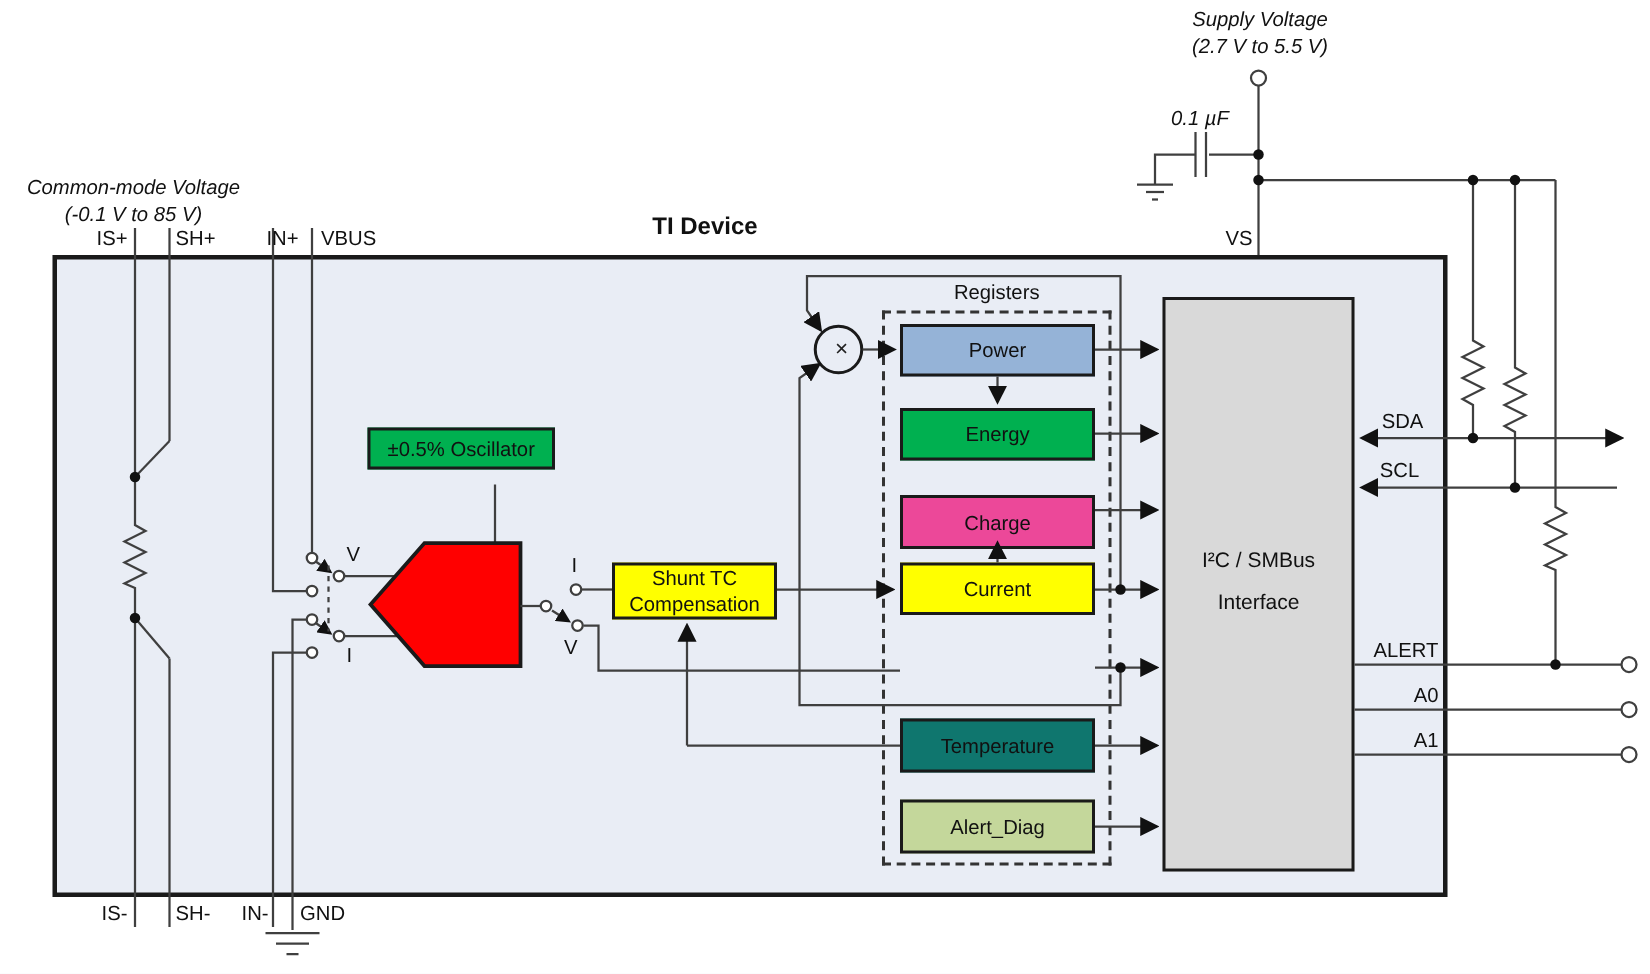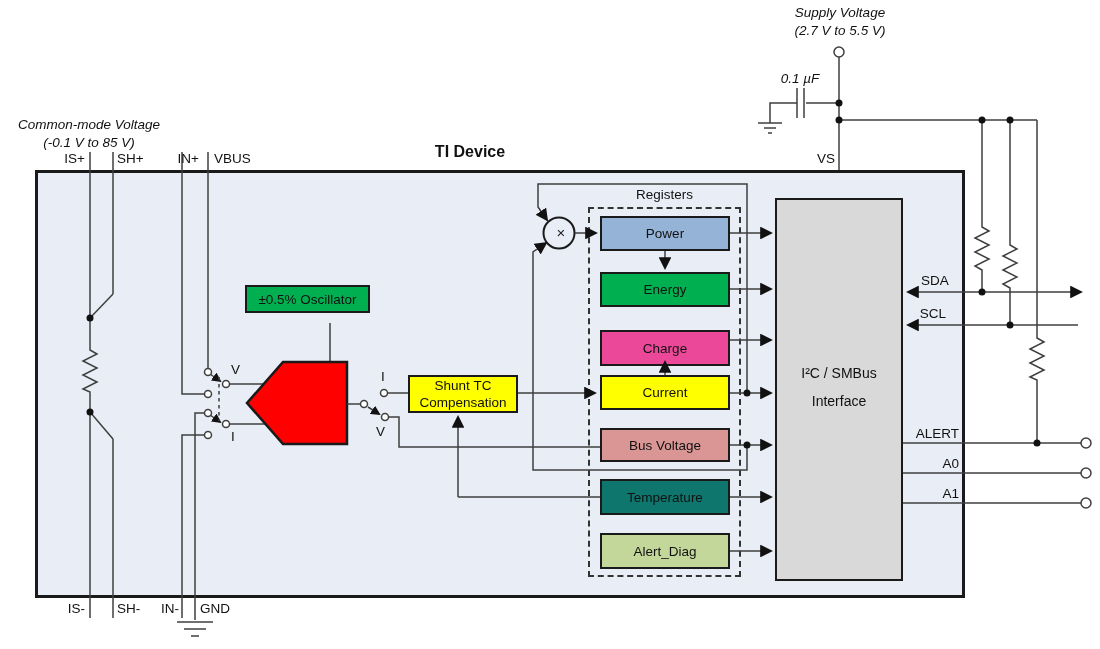--- a/index.html
+++ b/index.html
@@ -35,21 +35,20 @@
   <div id="device-box"></div>
 
   <div id="iface-box"></div>
 
   <div id="registers-dashed"></div>
 
   <div class="reg" style="top: 216px; height: 35px; background-color: rgb(149, 179, 215);">Power</div>
   <div class="reg" style="top: 272px; height: 35px; background-color: rgb(0, 176, 80);">Energy</div>
   <div class="reg" style="top: 330px; height: 36px; background-color: #ec4899;">Charge</div>
   <div class="reg" style="top: 375px; height: 35px; background-color: rgb(255, 255, 0);">Current</div>
-  <div class="reg" style="top: 428px; height: 34px; background-color: rgb(217, 150, 148);">Bus Voltage</div>
   <div class="reg" style="top: 479px; height: 36px; background-color: #0f766e;">Temperature</div>
   <div class="reg" style="top: 533px; height: 36px; background-color: rgb(196, 215, 155);">Alert_Diag</div>
 
   <div class="blockbox" style="left: 245px; top: 285px; width: 125px; height: 28px; background-color: rgb(0, 176, 80);">
     <span>±0.5% Oscillator</span>
   </div>
 
   <div class="blockbox" style="left: 408px; top: 375px; width: 110px; height: 38px; background-color: rgb(255, 255, 0);">
     <span>Shunt TC</span>
     <span>Compensation</span>

